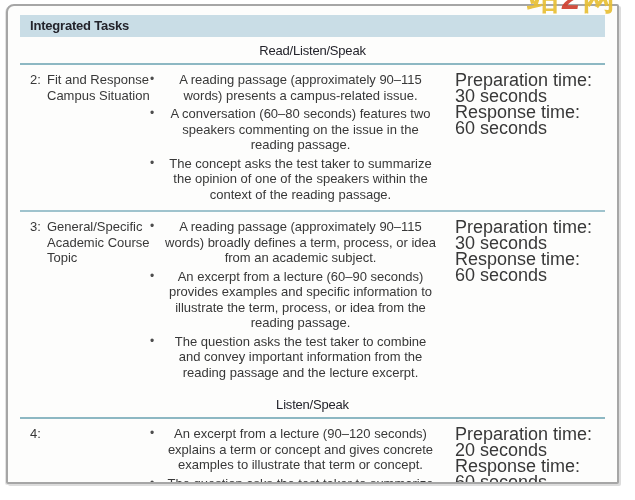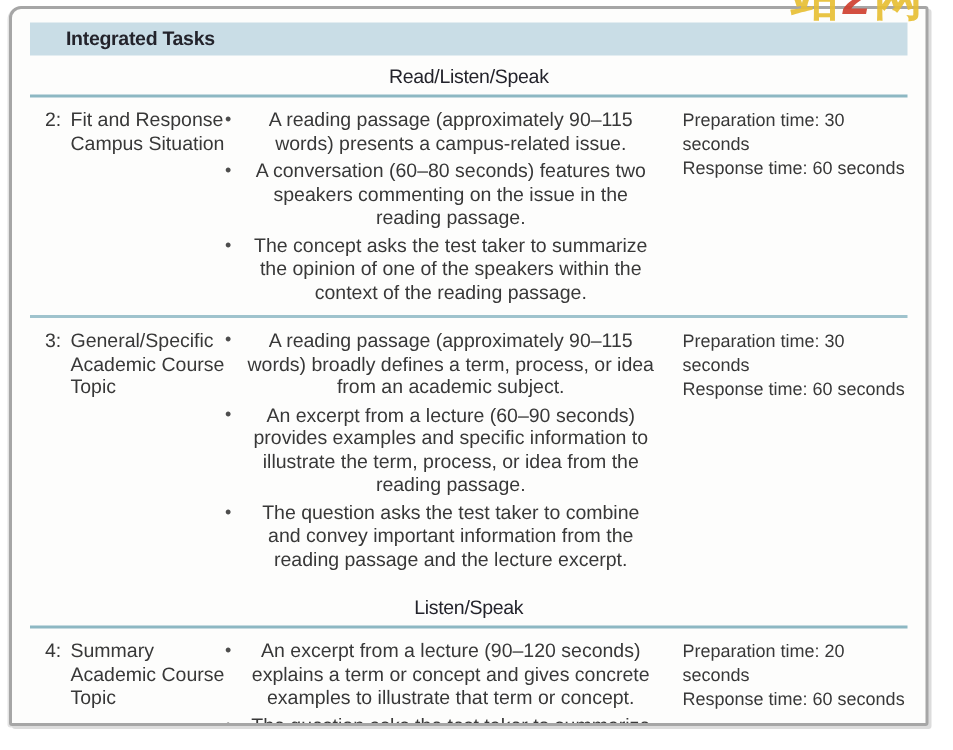--- a/index.html
+++ b/index.html
@@ -28,21 +28,21 @@
     box-shadow: 2px 2px 0 #dcdcdc, -1px 1px 0 #e3e3e3;
     padding: 9px 12px 0 12px;
     overflow: hidden;
   }
   .band {
     background: #c9dde6;
     color: #23232b;
     font-weight: bold;
     font-size: 13px;
     letter-spacing: -0.2px;
-    padding: 3px 10px 4px 24px;
+    padding: 3px 10px 4px 10px;
   }
   .section-title {
     text-align: center;
     font-weight: normal;
     font-size: 13px;
     letter-spacing: -0.2px;
     color: #23232b;
     padding: 6px 0 5px 0;
   }
   .rows {
@@ -93,21 +93,21 @@
     text-align: left;
   }
   .bullet-text {
     flex: 1;
     text-align: center;
   }
   .col-times {
     flex: 1;
     box-sizing: border-box;
     padding-left: 11px;
-    font-size: 12px;
+    font-size: 18px;
     line-height: 16px;
   }
   .ls-title {
     margin-top: 3px;
   }
   
   .watermark {
     position: absolute;
     top: 0;
     right: -2px;
@@ -195,21 +195,20 @@
     </div>
   </div>
 
   <div>
     <div class="section-title ls-title">Listen/Speak</div>
     <div class="rows">
 
       <div class="row">
         <div class="col-task">
           <span class="task-num">4:</span>
-          <span class="task-name">Summary Academic Course Topic</span>
         </div>
         <div class="col-bullets">
           <div class="bullet">
             <span class="bullet-dot">•</span>
             <span class="bullet-text">An excerpt from a lecture (90–120 seconds) explains a term or concept and gives concrete examples to illustrate that term or concept.</span>
           </div>
           <div class="bullet">
             <span class="bullet-dot">•</span>
             <span class="bullet-text">The question asks the test taker to summarize the lecture and demonstrate an understanding of the relationship between the examples and the overall topic.</span>
           </div>

